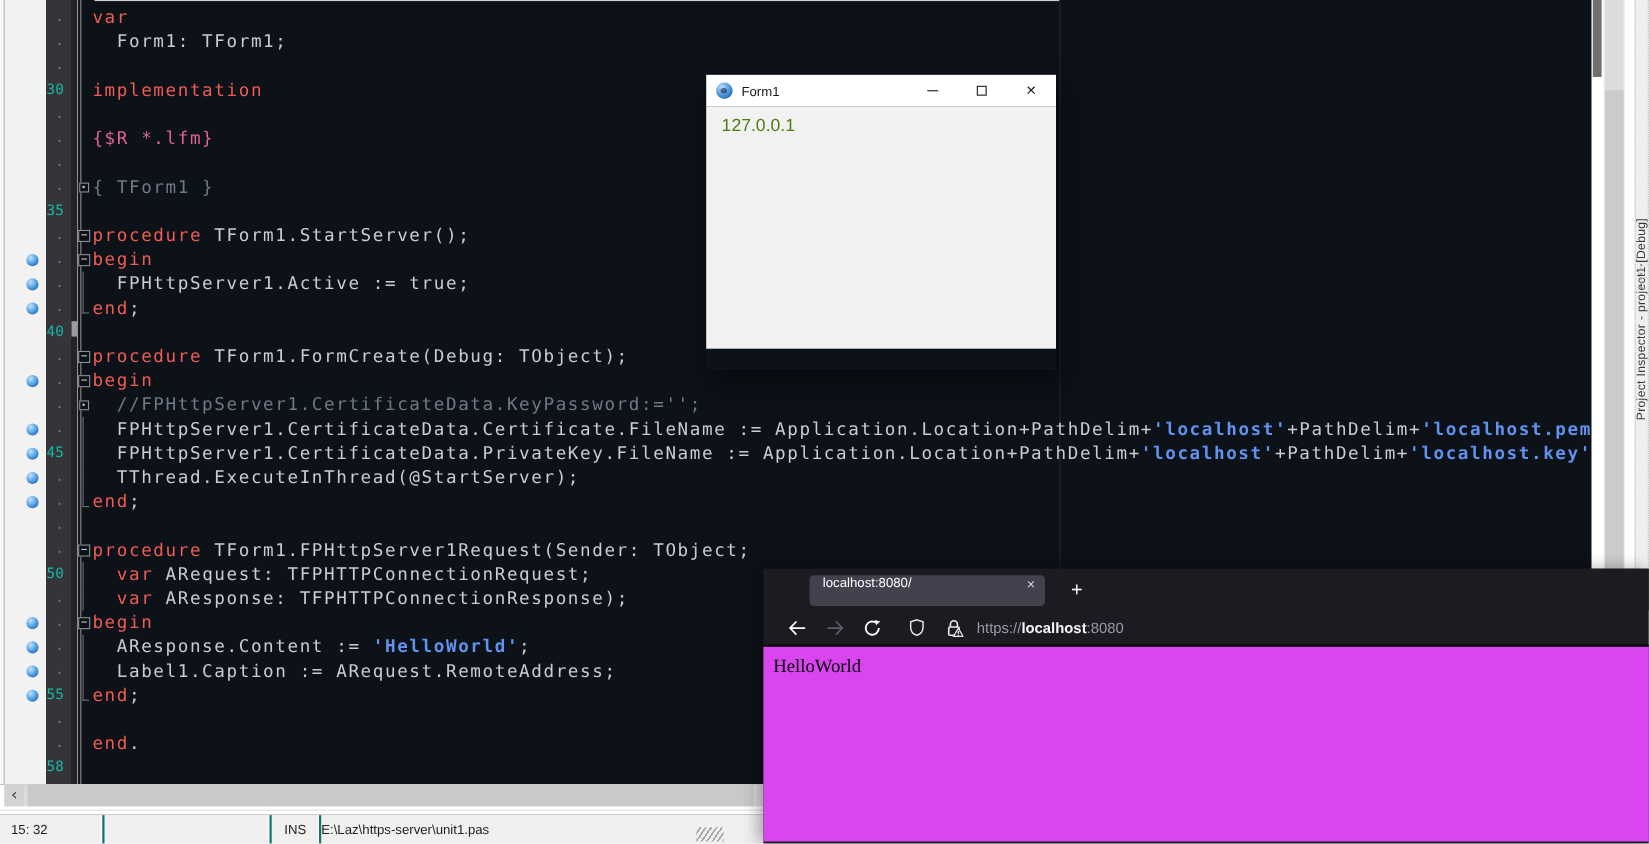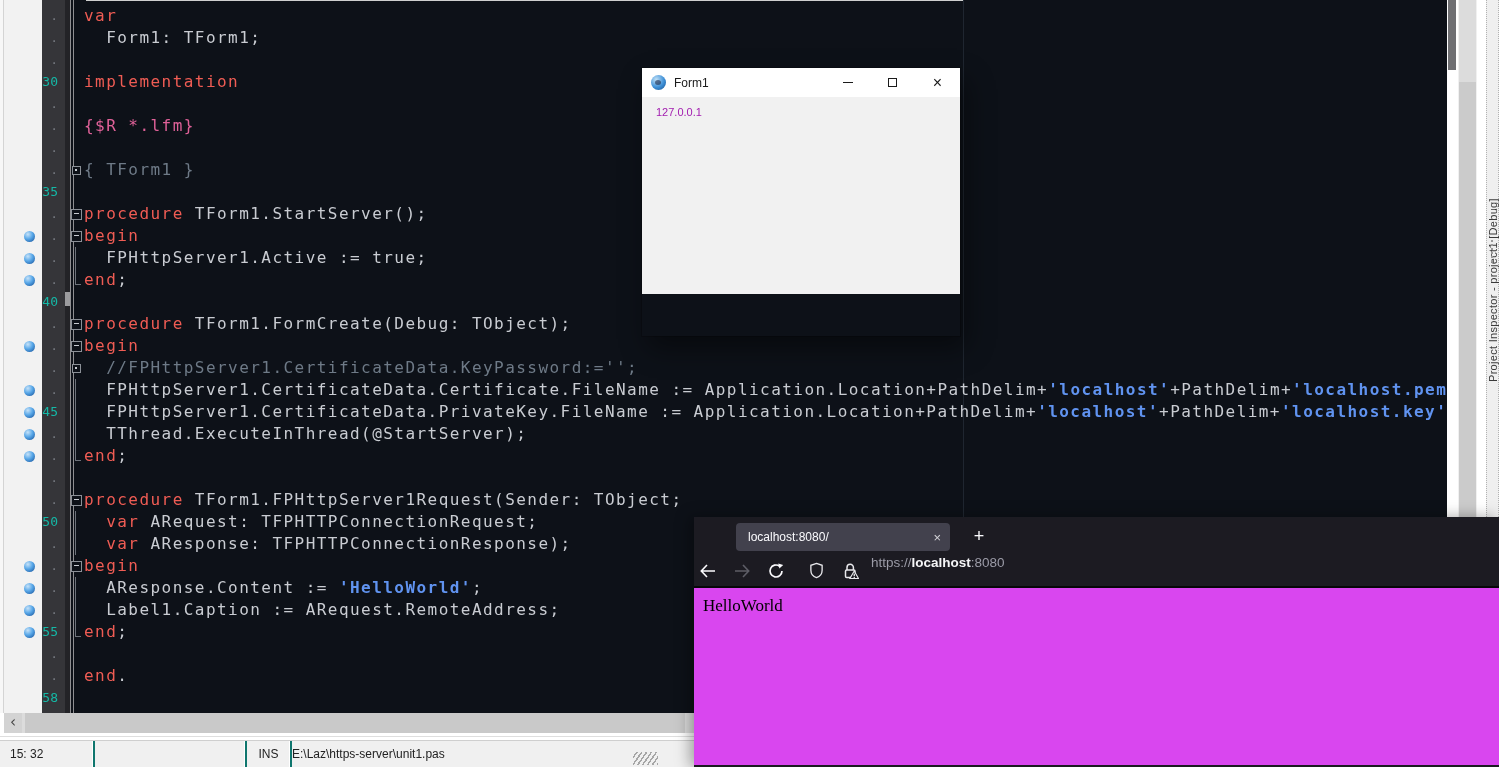--- a/index.html
+++ b/index.html
@@ -68,30 +68,30 @@
   #form-window{position:absolute;left:642px;top:68px;width:318px;height:268px;box-shadow:0 0 0 1px rgba(0,0,0,.18),6px 12px 26px rgba(0,0,0,.45)}
   .fw-titlebar{height:29px;background:#ffffff;display:flex;align-items:center}
   .fw-icon{width:15px;height:15px;margin-left:9px;border-radius:50%;background:radial-gradient(circle at 35% 30%,#bfe0f7,#3d8fd6 55%,#174f8c);position:relative}
   .fw-icon::after{content:"";position:absolute;left:4px;top:5px;width:6px;height:5px;border-radius:50%;background:rgba(20,30,60,.55)}
   .fw-title{margin-left:8px;font-size:12px;color:#1b1b1b}
   .fw-btns{margin-left:auto;display:flex;height:100%}
   .fw-btn{width:45px;height:100%;display:flex;align-items:center;justify-content:center;color:#1b1b1b}
   .fw-min-glyph{width:10px;height:1px;background:#1b1b1b}
   .fw-max-glyph{width:9px;height:9px;border:1px solid #1b1b1b}
   .fw-close-glyph{font-size:16px;line-height:16px;color:#1b1b1b}
-  .fw-body{height:197px;background:#f1f1f1;padding:9px 0 0 14px;font-size:11px;color:#a21caf}
+  .fw-body{height:220px;background:#f1f1f1;padding:9px 0 0 14px;font-size:16px;color:#4d7c0f}
 
   
   #browser{position:absolute;left:694px;top:517px;width:805px;height:250px;background:var(--browser-dark,#1c1b22);box-shadow:-4px 0 14px rgba(0,0,0,.35)}
   .br-tabbar{height:38px;position:relative;background:var(--browser-dark,#1c1b22)}
-  .br-tab{position:absolute;left:42px;top:6px;width:214px;height:28px;background:var(--tab-active,#42414d);border-radius:4px;display:flex;align-items:center;color:#fbfbfe;font-size:12px}
+  .br-tab{position:absolute;left:42px;top:6px;width:214px;height:28px;background:var(--tab-active,#42414d);border-radius:4px;display:flex;align-items:flex-start;color:#fbfbfe;font-size:12px}
   .br-tab-title{margin-left:12px;flex:1;white-space:nowrap;overflow:hidden}
   .br-tab-close{margin-right:9px;color:#d5d5da;font-size:13px}
   .br-newtab{position:absolute;left:272px;top:7px;width:26px;height:26px;color:#fbfbfe;font-size:18px;font-weight:300;text-align:center;line-height:25px}
-  .br-toolbar{height:33px;display:flex;border-bottom:2px solid #070709;padding-left:3px}
+  .br-toolbar{height:33px;display:flex;align-items:center;border-bottom:2px solid #070709;padding-left:20px}
   .br-ico{display:flex;align-items:center;justify-content:center;width:22px;margin-right:12px}
   .br-url{font-size:13.5px;margin-left:4px;white-space:nowrap}
   .u-dim{color:#9b9ba7}
   .u-host{color:#f5f5f7;font-weight:700}
   .br-content{height:177px;background:#d946ef;color:#000;font-family:"Liberation Serif",serif;font-size:17px;padding:8px 0 0 9px}
 </style>
 </head>
 <body>
 
 <div id="root">

